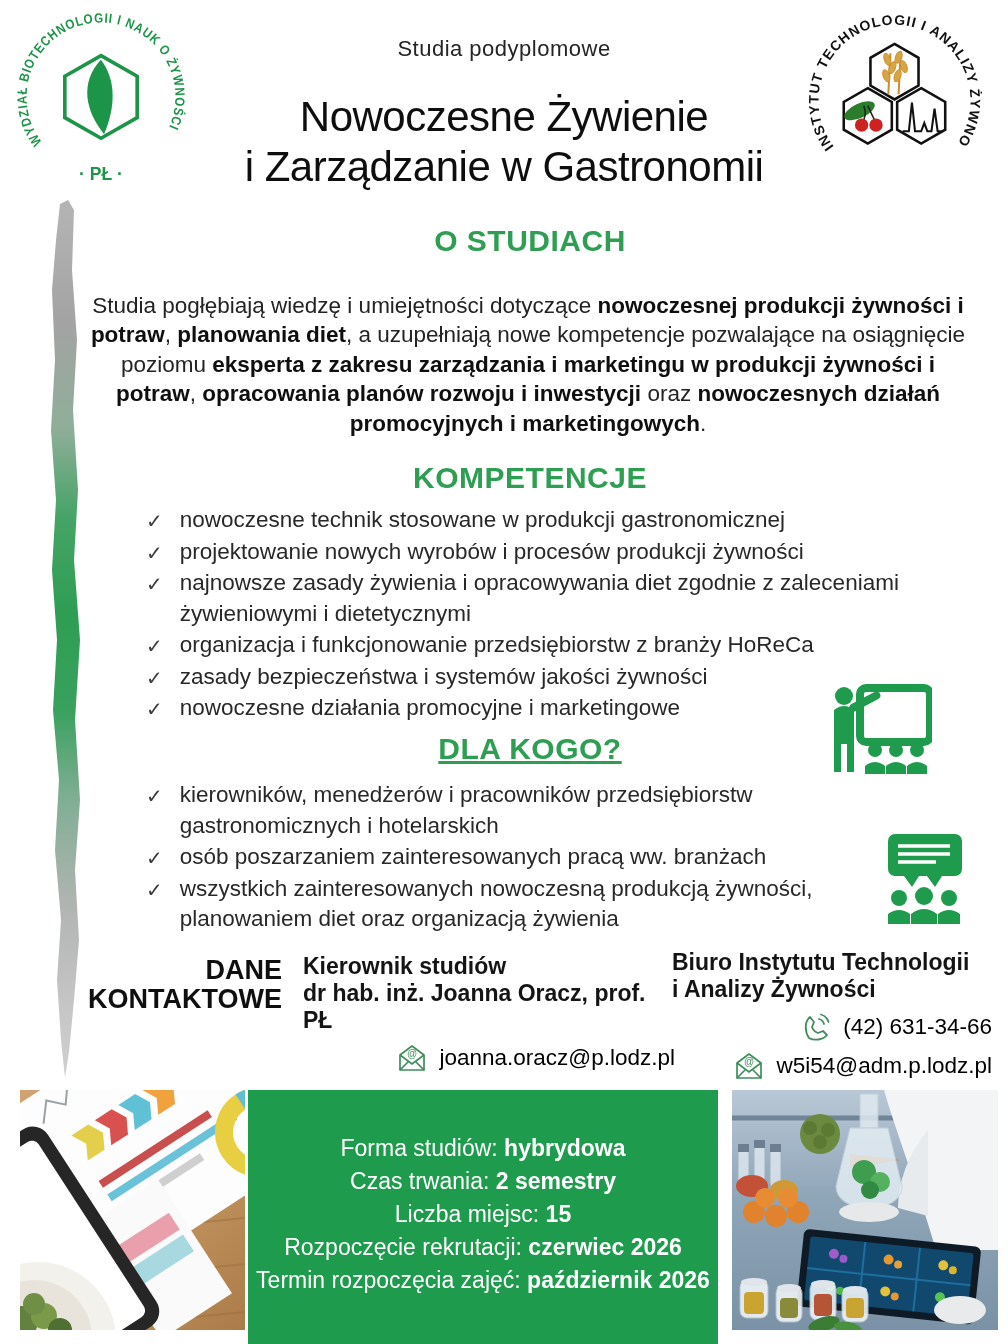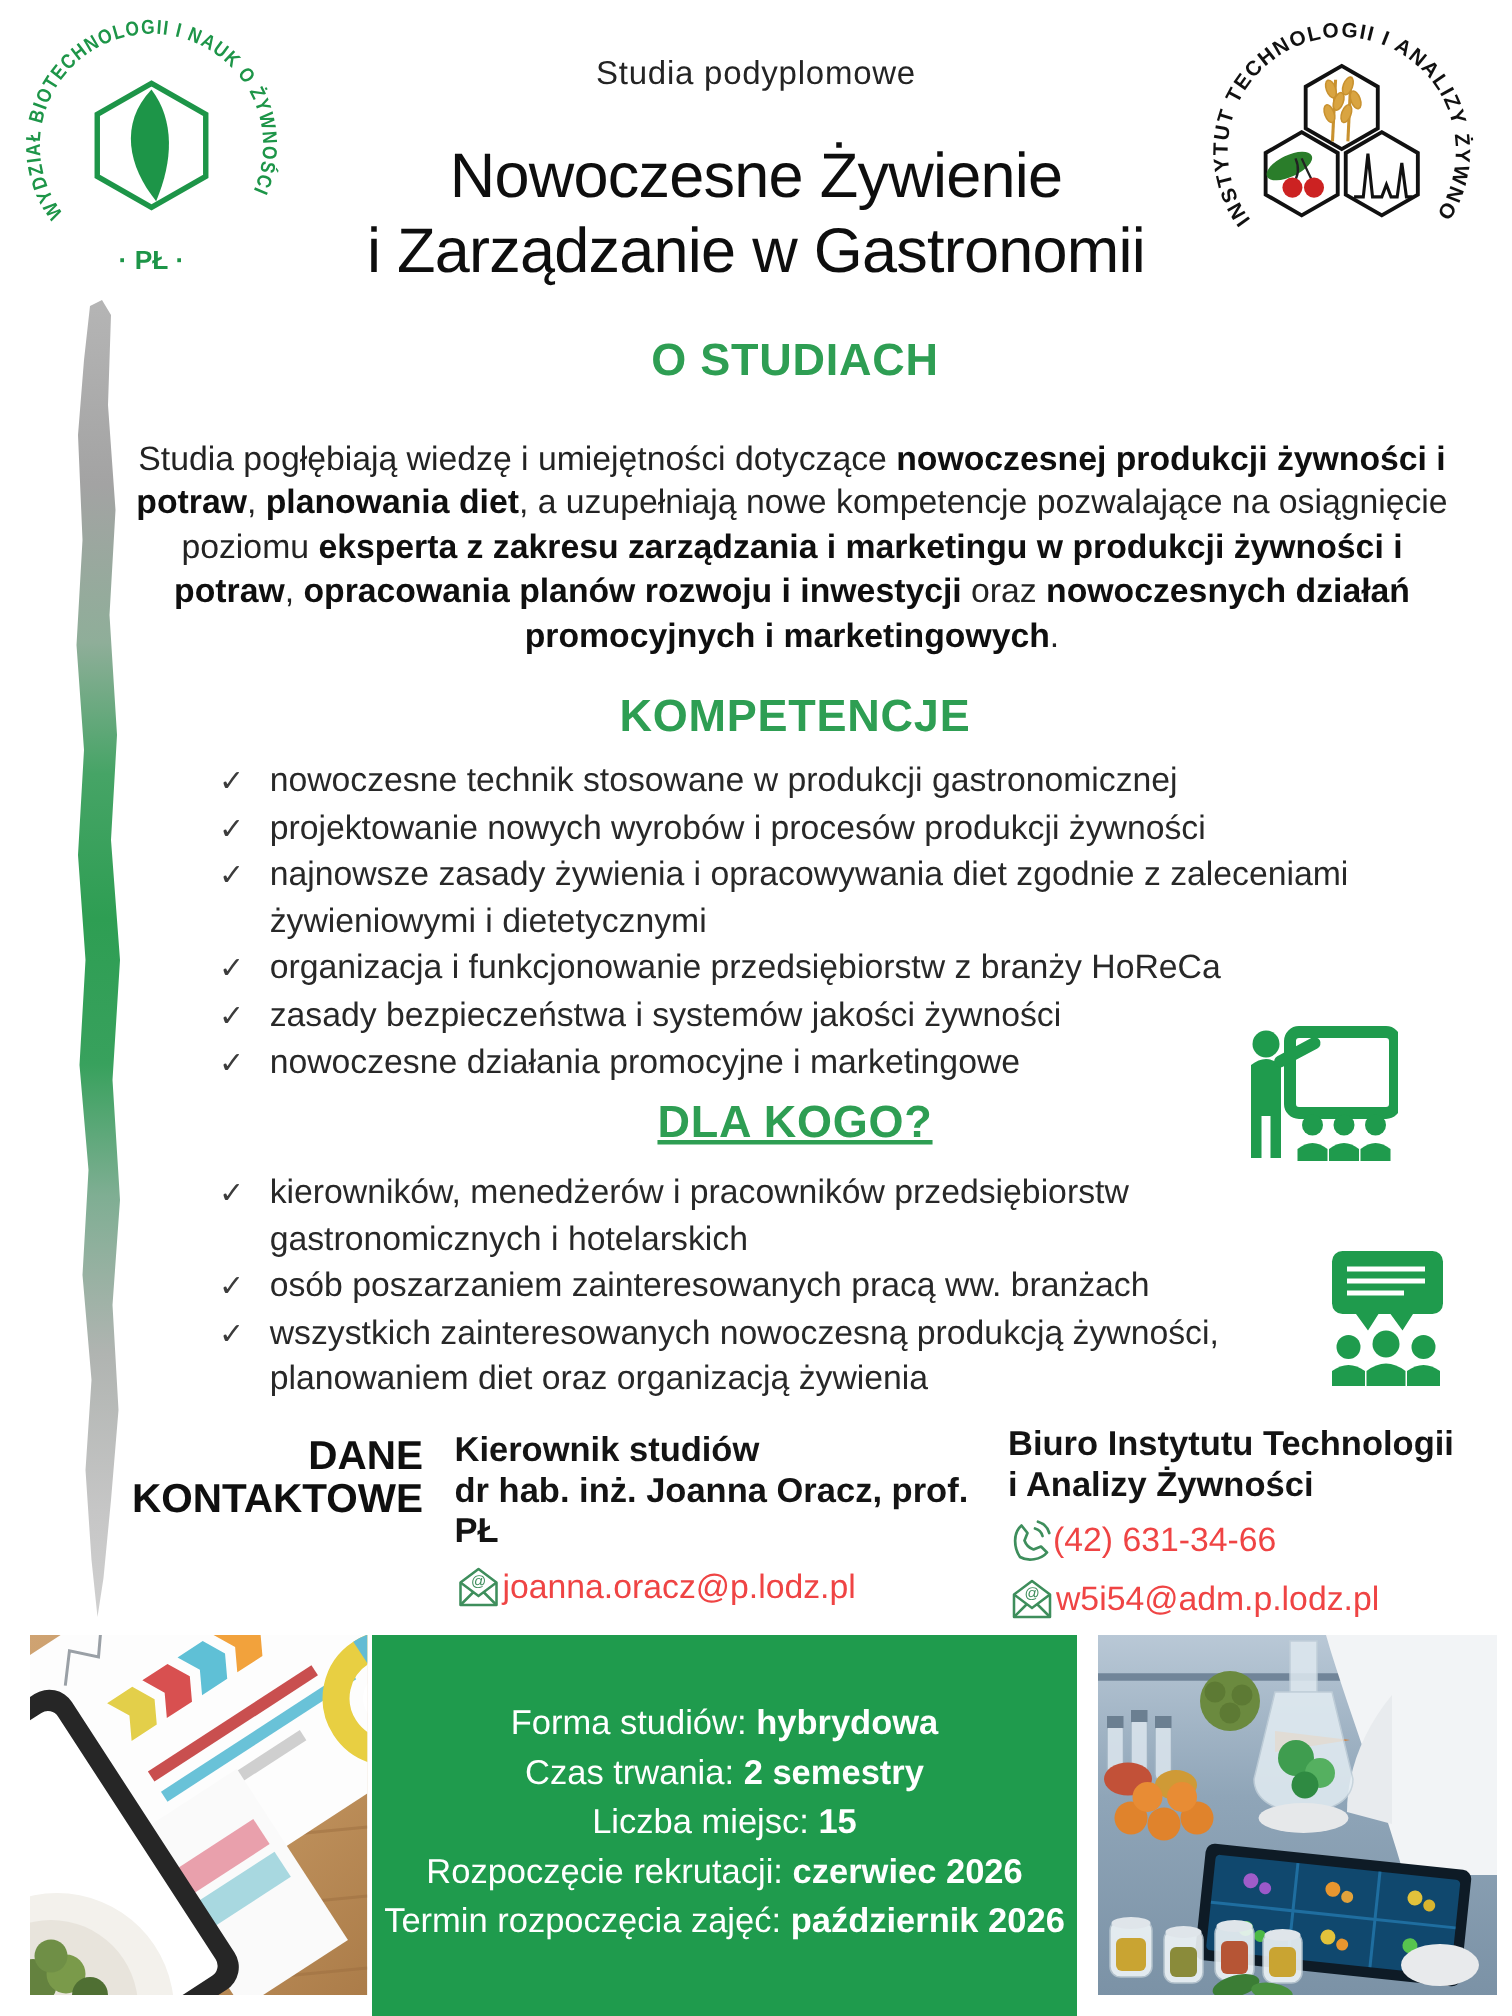--- a/index.html
+++ b/index.html
@@ -43,21 +43,21 @@
   #teacher-icon{position:absolute;left:830px;top:684px;width:102px;height:94px;}
   #discussion-icon{position:absolute;left:884px;top:834px;width:80px;height:90px;}
 
   
   #contact-label{position:absolute;left:86px;top:956px;width:196px;text-align:right;
                  font-size:27px;font-weight:700;line-height:29px;color:#0f0f0f;}
   .contact-col{position:absolute;}
   #contact-manager{left:303px;top:953px;width:372px;}
   #contact-office{left:672px;top:949px;width:320px;}
   .c-bold{font-size:23px;font-weight:700;line-height:27px;color:#141414;}
-  .c-row{display:flex;align-items:center;margin-top:9px;font-size:22.5px;color:#ef4444;}
+  .c-row{display:flex;align-items:center;gap:12px;margin-top:9px;font-size:22.5px;color:#000000;justify-content:flex-end;}
   .c-row svg{flex:0 0 auto;}
 
   
   .photo{position:absolute;top:1090px;height:240px;overflow:hidden;}
   #photo-left{left:20px;width:225px;}
   #photo-right{left:732px;width:266px;}
   #info-box{position:absolute;left:248px;top:1090px;width:470px;height:306px;background:#1F9B4D;
             box-sizing:border-box;padding-top:42px;text-align:center;}
   .info-row{font-size:23px;line-height:33px;color:#ffffff;}
   .info-row b{font-weight:700;}

